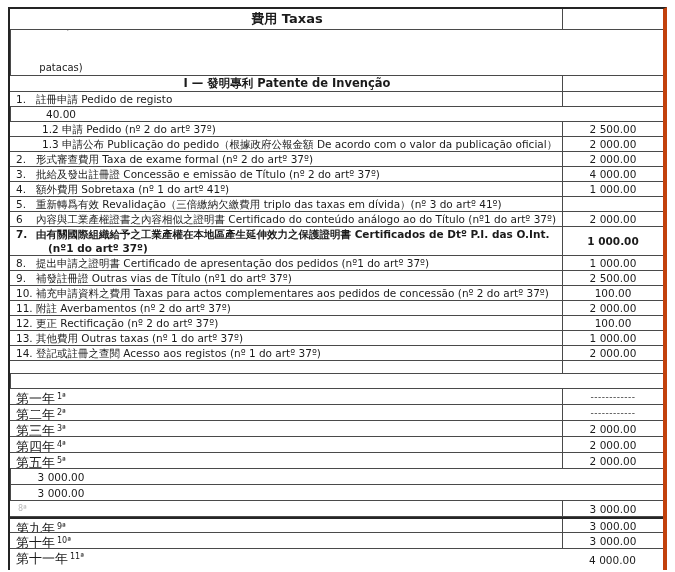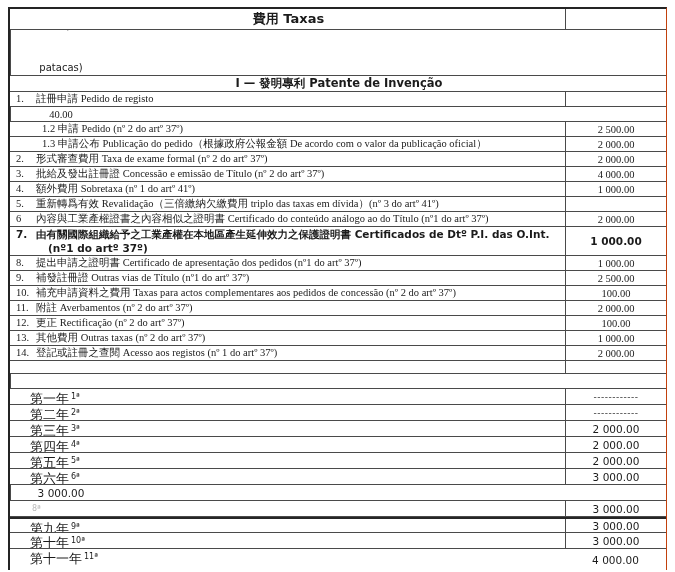--- a/index.html
+++ b/index.html
@@ -1,43 +1,43 @@
 <!DOCTYPE html>
 <html><head>
 <meta charset="utf-8">
 <style>
   html,body{margin:0;padding:0;background:#ffffff;}
   .page{position:relative;width:675px;height:572px;background:#ffffff;overflow:hidden;
         font-family:"DejaVu Sans",sans-serif;color:#1b1b1b;}
   .table{position:absolute;left:8px;top:7px;width:659px;box-sizing:border-box;
-         border-top:2px solid #242424;border-left:2px solid #242424;border-right:1px solid #c2410c;}
+         border-top:2px solid #242424;border-left:2px solid #242424;border-right:4px solid #c2410c;}
   .row{display:flex;box-sizing:border-box;border-bottom:1px solid #4a4a4a;overflow:hidden;align-items:stretch;}
   .acto{flex:1;box-sizing:border-box;overflow:hidden;padding:0 4px 0 6px;font-size:10.5px;line-height:14px;}
   .acto.ind{padding-left:32px;}
   .valor{width:101px;box-sizing:border-box;border-left:1px solid #4a4a4a;display:flex;flex-direction:column;
          align-items:center;justify-content:center;font-size:10.5px;text-align:center;overflow:hidden;}
   .center{text-align:center;}
   .bold{font-weight:bold;}
   .h-title{height:21px;}
   .h-title .acto{font-size:13px;line-height:19px;}
   .h-head{height:46px;}
   .h-head .acto{font-size:13px;line-height:16px;padding-top:2px;}
   .valor-head{justify-content:flex-end;padding-top:2px;font-size:10px;line-height:14px;gap:28px;}
-  .h-sec{height:16px;flex-direction:column;}
+  .h-sec{height:16px;}
   .h-sec .acto{font-size:11.5px;line-height:15px;}
-  .h-std{height:15px;font-family:Liberation Serif, serif;}
+  .h-std{height:15px;}
   .h-dbl{height:29px;font-weight:bold;}
   .h-spacer{height:13px;}
   .h-annhead{height:15px;}
   .h-annhead .acto{font-family:"Liberation Serif","DejaVu Serif",serif;font-size:12px;line-height:14px;}
   .h-year{height:16px;}
   .h-yrlast{height:21px;}
   .num{display:inline-block;width:20px;}
   .lbl2{margin-left:32px;}
-  .yr{font-size:13px;line-height:15px;padding-left:20px;}
+  .yr{font-size:13px;line-height:15px;padding-left:6px;}
   .yr-sup{font-size:8px;vertical-align:4px;margin-left:2px;}
   .faded .yr-sup{color:#b9b9b9;}
   .dash{font-size:9px;color:#2d2d2d;letter-spacing:0.5px;}
   .thick{border-top:2px solid #262626;}
   .last{border-bottom:none;}
   .noleft{border-left:none !important;}
 </style>
 </head>
 <body>
 
@@ -116,21 +116,21 @@
         </div>
         <div class="row h-std">
           <div class="acto"><span class="num">11.</span><span class="lbl">附註 Averbamentos (nº 2 do artº 37º)</span></div>
           <div class="valor">2 000.00</div>
         </div>
         <div class="row h-std">
           <div class="acto"><span class="num">12.</span><span class="lbl">更正 Rectificação (nº 2 do artº 37º)</span></div>
           <div class="valor">100.00</div>
         </div>
         <div class="row h-std">
-          <div class="acto"><span class="num">13.</span><span class="lbl">其他費用 Outras taxas (nº 2 do artº 37º)</span></div>
+          <div class="acto"><span class="num">13.</span><span class="lbl">其他費用 Outras taxas (nº 1 do artº 37º)</span></div>
           <div class="valor">1 000.00</div>
         </div>
         <div class="row h-std">
           <div class="acto"><span class="num">14.</span><span class="lbl">登記或註冊之查閱 Acesso aos registos (nº 1 do artº 37º)</span></div>
           <div class="valor">2 000.00</div>
         </div>
       </div>
 
     <div class="row h-spacer">
       <div class="acto"></div>
@@ -156,21 +156,20 @@
         </div>
         <div class="row h-year">
           <div class="acto yr"><span class="yr-lbl">第四年</span><sup class="yr-sup">4ª</sup></div>
           <div class="valor">2 000.00</div>
         </div>
         <div class="row h-year">
           <div class="acto yr"><span class="yr-lbl">第五年</span><sup class="yr-sup">5ª</sup></div>
           <div class="valor">2 000.00</div>
         </div>
         <div class="row h-year">
-          <div class="acto yr"><span class="yr-lbl">第六年</span><sup class="yr-sup">6ª</sup></div>
           <div class="valor">3 000.00</div>
         </div>
         <div class="row h-year">
           <div class="valor">3 000.00</div>
         </div>
         <div class="row h-year">
           <div class="acto yr faded"><span class="yr-lbl"></span><sup class="yr-sup">8ª</sup></div>
           <div class="valor">3 000.00</div>
         </div>
         <div class="row h-year thick">

